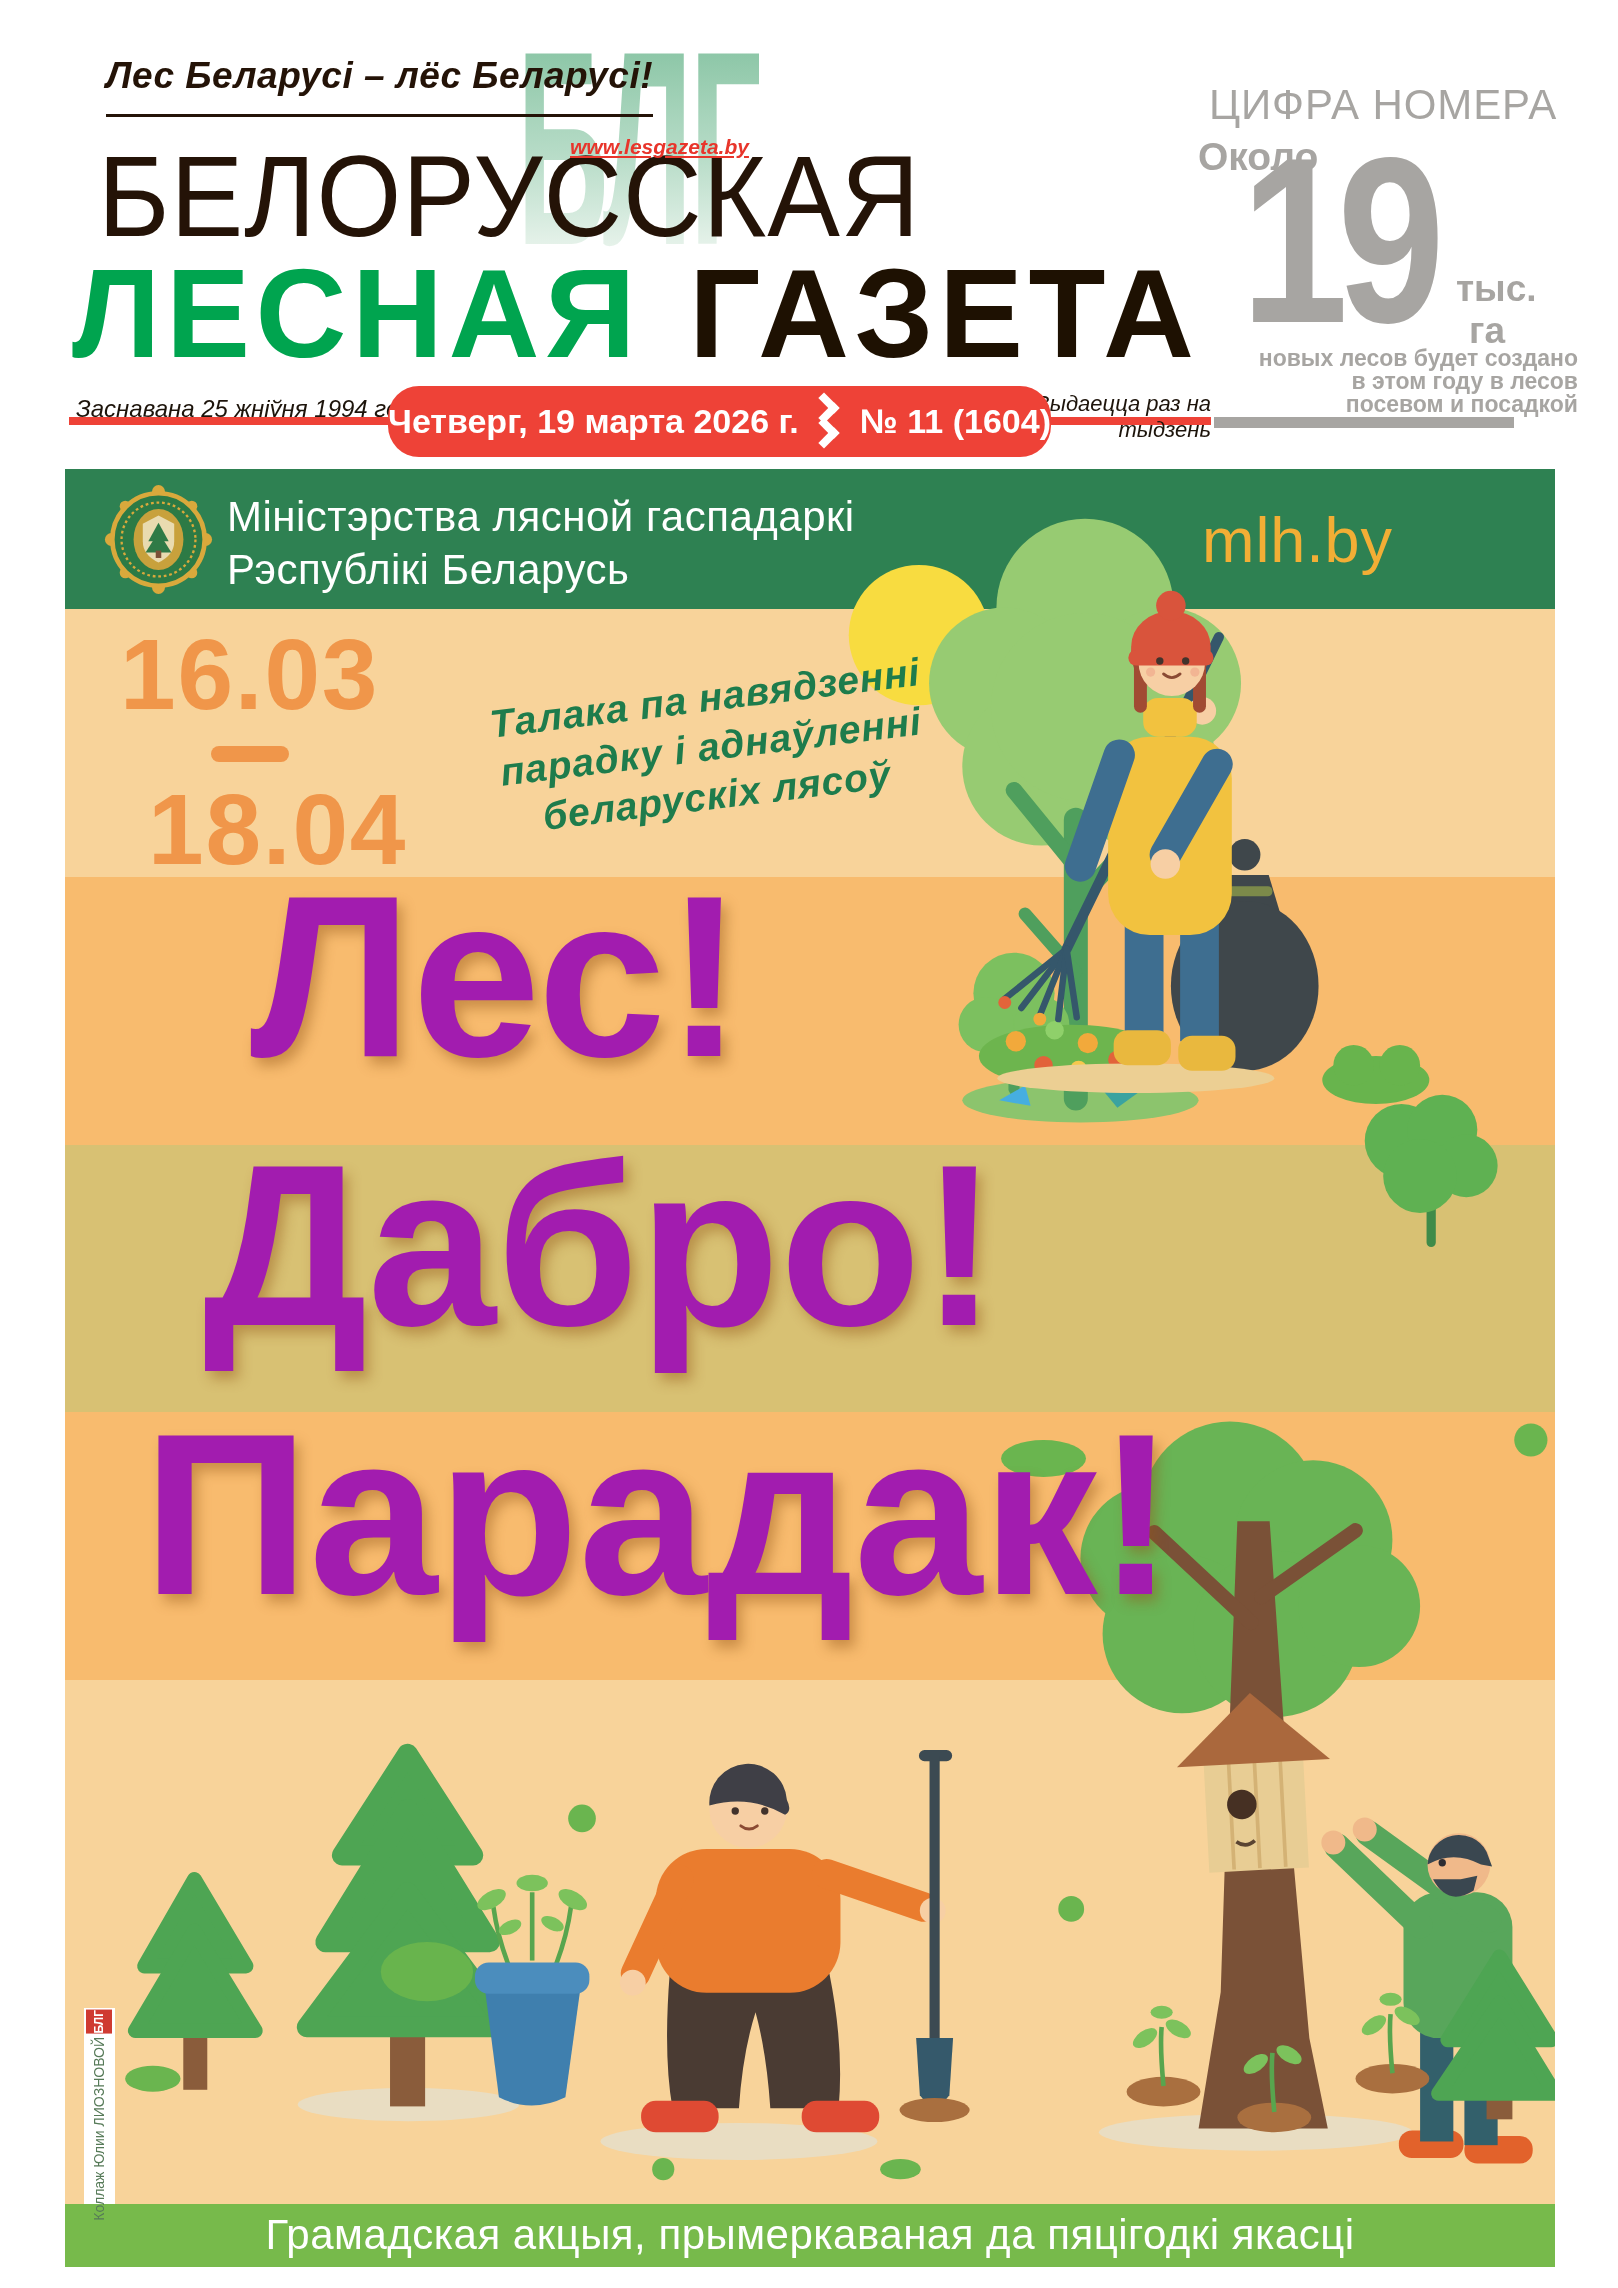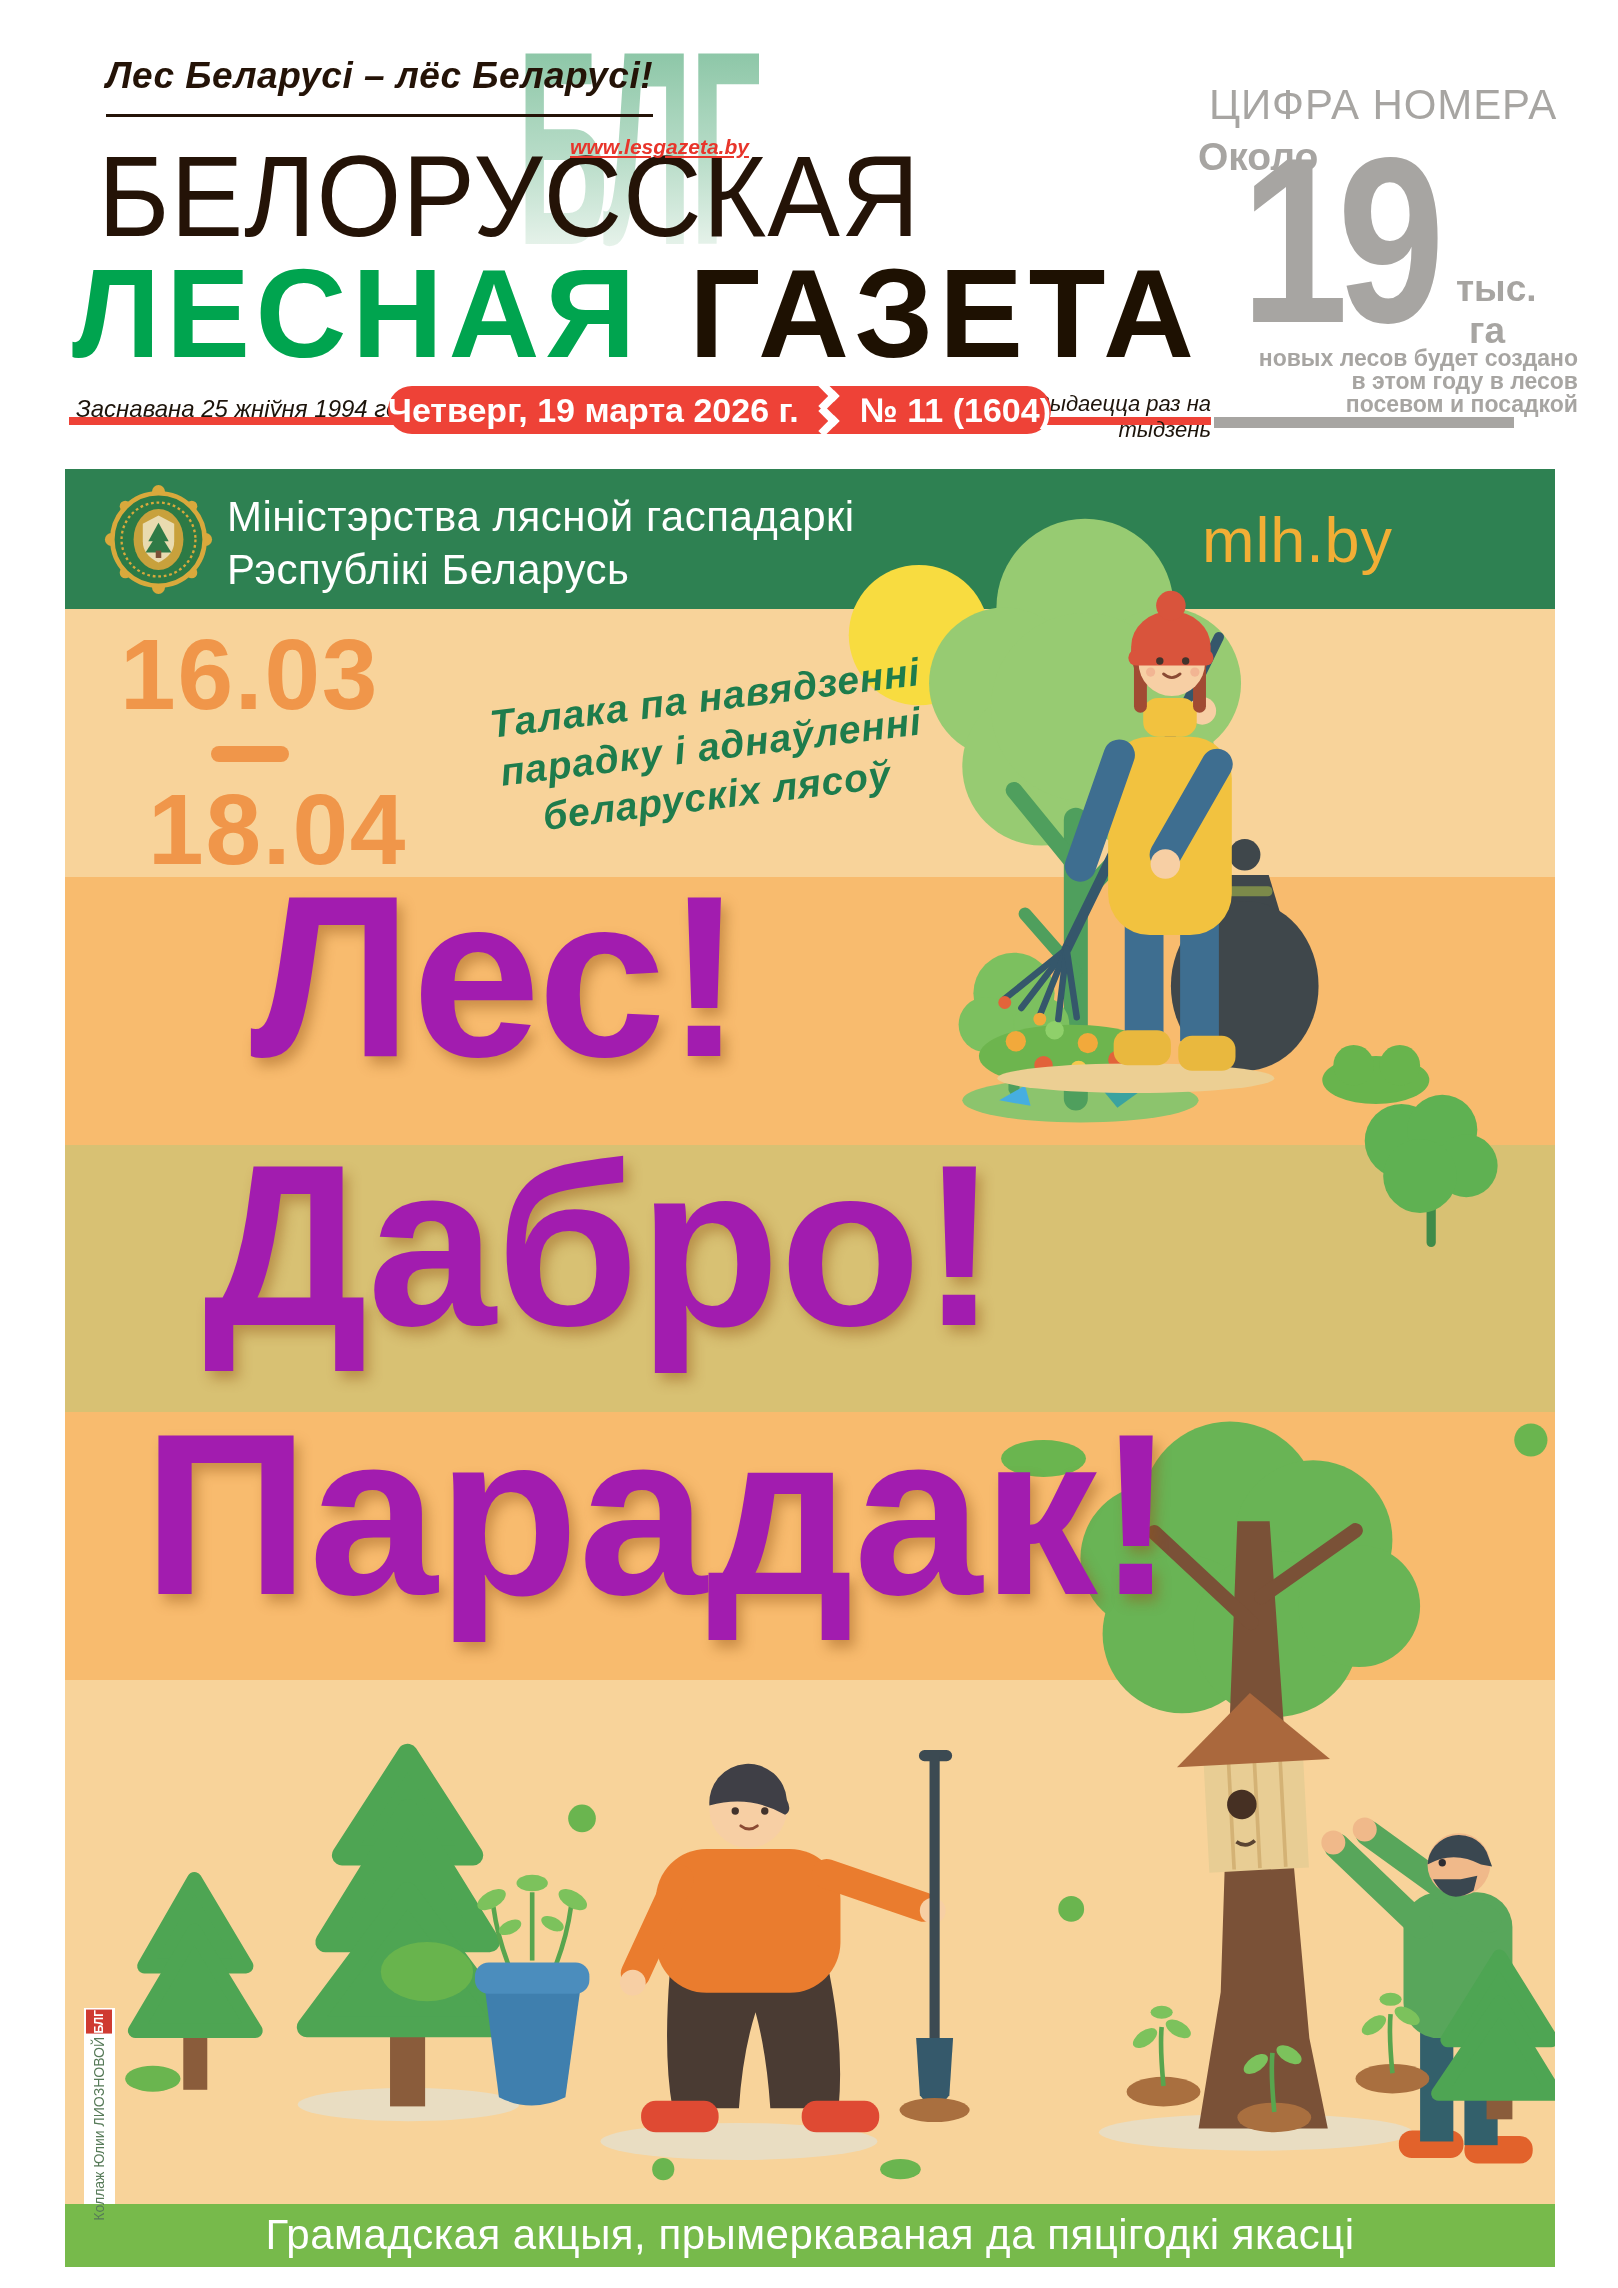--- a/index.html
+++ b/index.html
@@ -31,21 +31,21 @@
   .stat-u1{left:1456px;top:268px;font-size:37px;font-weight:bold;color:#a7a5a2;}
   .stat-u2{left:1469px;top:310px;font-size:37px;font-weight:bold;color:#a7a5a2;}
   .stat-d{left:1181px;top:347px;width:397px;text-align:right;font-size:23px;line-height:1.0;
           font-weight:bold;color:#a7a5a2;}
   .stat-bar{left:1214px;top:417px;width:300px;height:11px;background:#a7a5a2;}
 
   
   .founded{left:76px;top:395px;font-size:24px;font-style:italic;color:#1d140b;}
   .redline-l{left:69px;top:417px;width:325px;height:8.3px;background:#ee4237;}
   .redline-r{left:1045px;top:417px;width:166px;height:8.3px;background:#ee4237;}
-  .issue-badge{left:388px;top:386px;width:663px;height:48px;background:#ee4237;border-radius:31px;
+  .issue-badge{left:388px;top:386px;width:663px;height:71px;background:#ee4237;border-radius:31px;
                display:flex;align-items:center;justify-content:center;gap:13px;z-index:2;}
   .issue-badge span.t{color:#fff;font-size:34px;font-weight:bold;white-space:nowrap;}
   .chev{display:inline-block;width:14px;height:14px;border-top:8.3px solid #fff;border-right:8.3px solid #fff;
         transform:rotate(45deg);margin:0 0.9px;}
   .freq{left:960px;top:391px;width:251px;text-align:right;font-size:22px;font-style:italic;color:#1d140b;}
 
   
   .poster{left:65px;top:469px;width:1490px;height:1798px;}
   .band{position:absolute;left:0;width:1490px;}
   .b-head{top:0;height:140px;background:#2e8152;}

